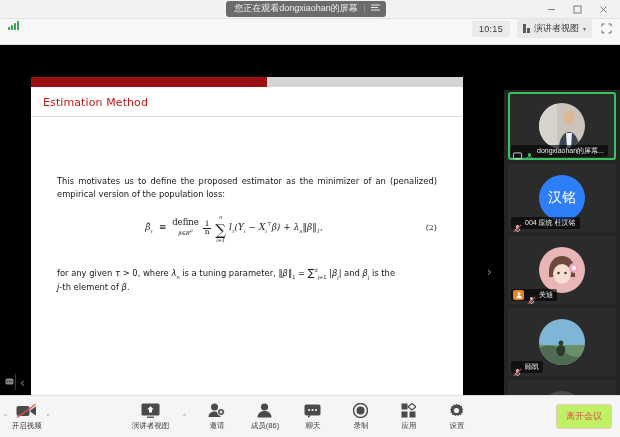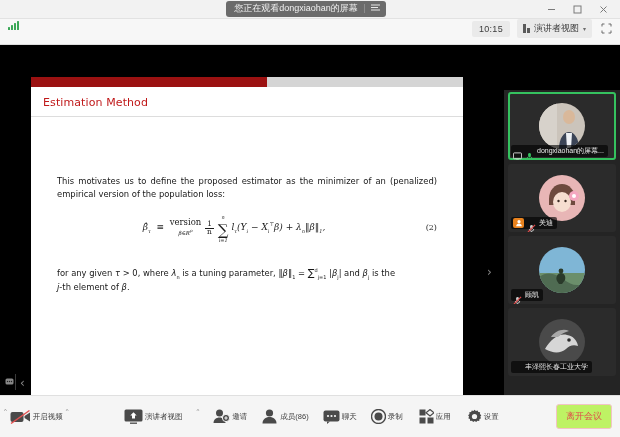--- a/index.html
+++ b/index.html
@@ -176,21 +176,21 @@
     justify-content: center; font-family: "DejaVu Sans", sans-serif;
   }
 
   
   .bottombar {
     position: absolute; left: 0; bottom: 0; width: 620px; height: 42px;
     background: #f5f5f5; border-top: 1px solid #e0e0e0;
     display: flex; align-items: center;
   }
   .tb-item {
-    display: flex; flex-direction: row; align-items: center; gap: 2px;
+    display: flex; flex-direction: column; align-items: center; gap: 2px;
     color: #3d3d3d; font-size: 7.5px; min-width: 34px;
   }
   .tb-item .ico { height: 17px; display: flex; align-items: center; justify-content: center; }
   .tb-caret { color: #888; font-size: 6px; align-self: flex-end; margin-bottom: 12px; }
   .tb-left { display: flex; align-items: center; gap: 3px; padding-left: 4px; }
   .tb-center { display: flex; align-items: center; gap: 14px; margin: 0 auto; }
   .tb-right { display: flex; align-items: center; padding-right: 8px; }
   .leave-btn {
     border: 1px solid #f2c4c4; color: #e04a4a; background: #bef264;
     font-size: 9px; padding: 5px 9px; border-radius: 3px;
@@ -263,21 +263,21 @@
       <div class="slide-titlerule"></div>
 
       <div class="slide-body">
         <div class="para">This motivates us to define the proposed estimator as the minimizer of an (penalized) empirical version of the population loss:</div>
 
         <div class="eqrow">
           <div class="eq">
             <span>β̂<sub style="font-size:5px">τ</sub></span>
             <span style="font-style:normal">&nbsp;≡&nbsp;</span>
             <span class="argmin">
-              <span class="amtop">version</span><br>
+              <span class="amtop">define</span><br>
               <span class="ambot">β∈R<sup style="font-size:4px">p</sup></span>
             </span>
             <span class="frac">
               <span class="num">1</span><br><span>n</span>
             </span>
             <span class="sumstack">
               <span class="stop">n</span><br>
               <span class="sum">∑</span><br>
               <span class="sbot">i=1</span>
             </span>
@@ -338,20 +338,33 @@
           <span class="badge-ico">
             <svg viewBox="0 0 10 10">
                 <rect x="3.5" y="1" width="3" height="5" rx="1.5" fill="#35c25f"></rect>
                 <path d="M2.5 5.5a2.5 2.5 0 0 0 5 0M5 8v1.5" stroke="#35c25f" stroke-width="1" fill="none"></path>
               </svg>
           </span>
           <span class="nm">dongxiaohan的屏幕...</span>
         </div>
       </div>
 
+      <div class="pcard">
+        <div class="initial-av">汉铭</div>
+        <div class="namebar">
+          <span class="badge-ico">
+            <svg viewBox="0 0 10 10">
+                <rect x="3.5" y="1" width="3" height="5" rx="1.5" fill="#ccc"></rect>
+                <path d="M2.5 5.5a2.5 2.5 0 0 0 5 0M5 8v1.5" stroke="#ccc" stroke-width="1" fill="none"></path>
+                <path d="M1 9L9 1" stroke="#e34b4b" stroke-width="1.3"></path>
+              </svg>
+          </span>
+          <span class="nm">004 应统 杜汉铭</span>
+        </div>
+      </div>
 
       <div class="pcard">
         <div class="avatar">
           <svg viewBox="0 0 46 46">
               <rect width="46" height="46" fill="#e8b6b6"></rect>
               <path d="M10 24c0-9 6-15 13-15s13 6 13 15v6H10z" fill="#6e4a3e"></path>
               <ellipse cx="23" cy="27" rx="9" ry="10" fill="#f6ded0"></ellipse>
               <circle cx="19.5" cy="26" r="1.2" fill="#3a2a22"></circle>
               <circle cx="26.5" cy="26" r="1.2" fill="#3a2a22"></circle>
               <circle cx="35" cy="21" r="5" fill="#f4a7c0"></circle>

